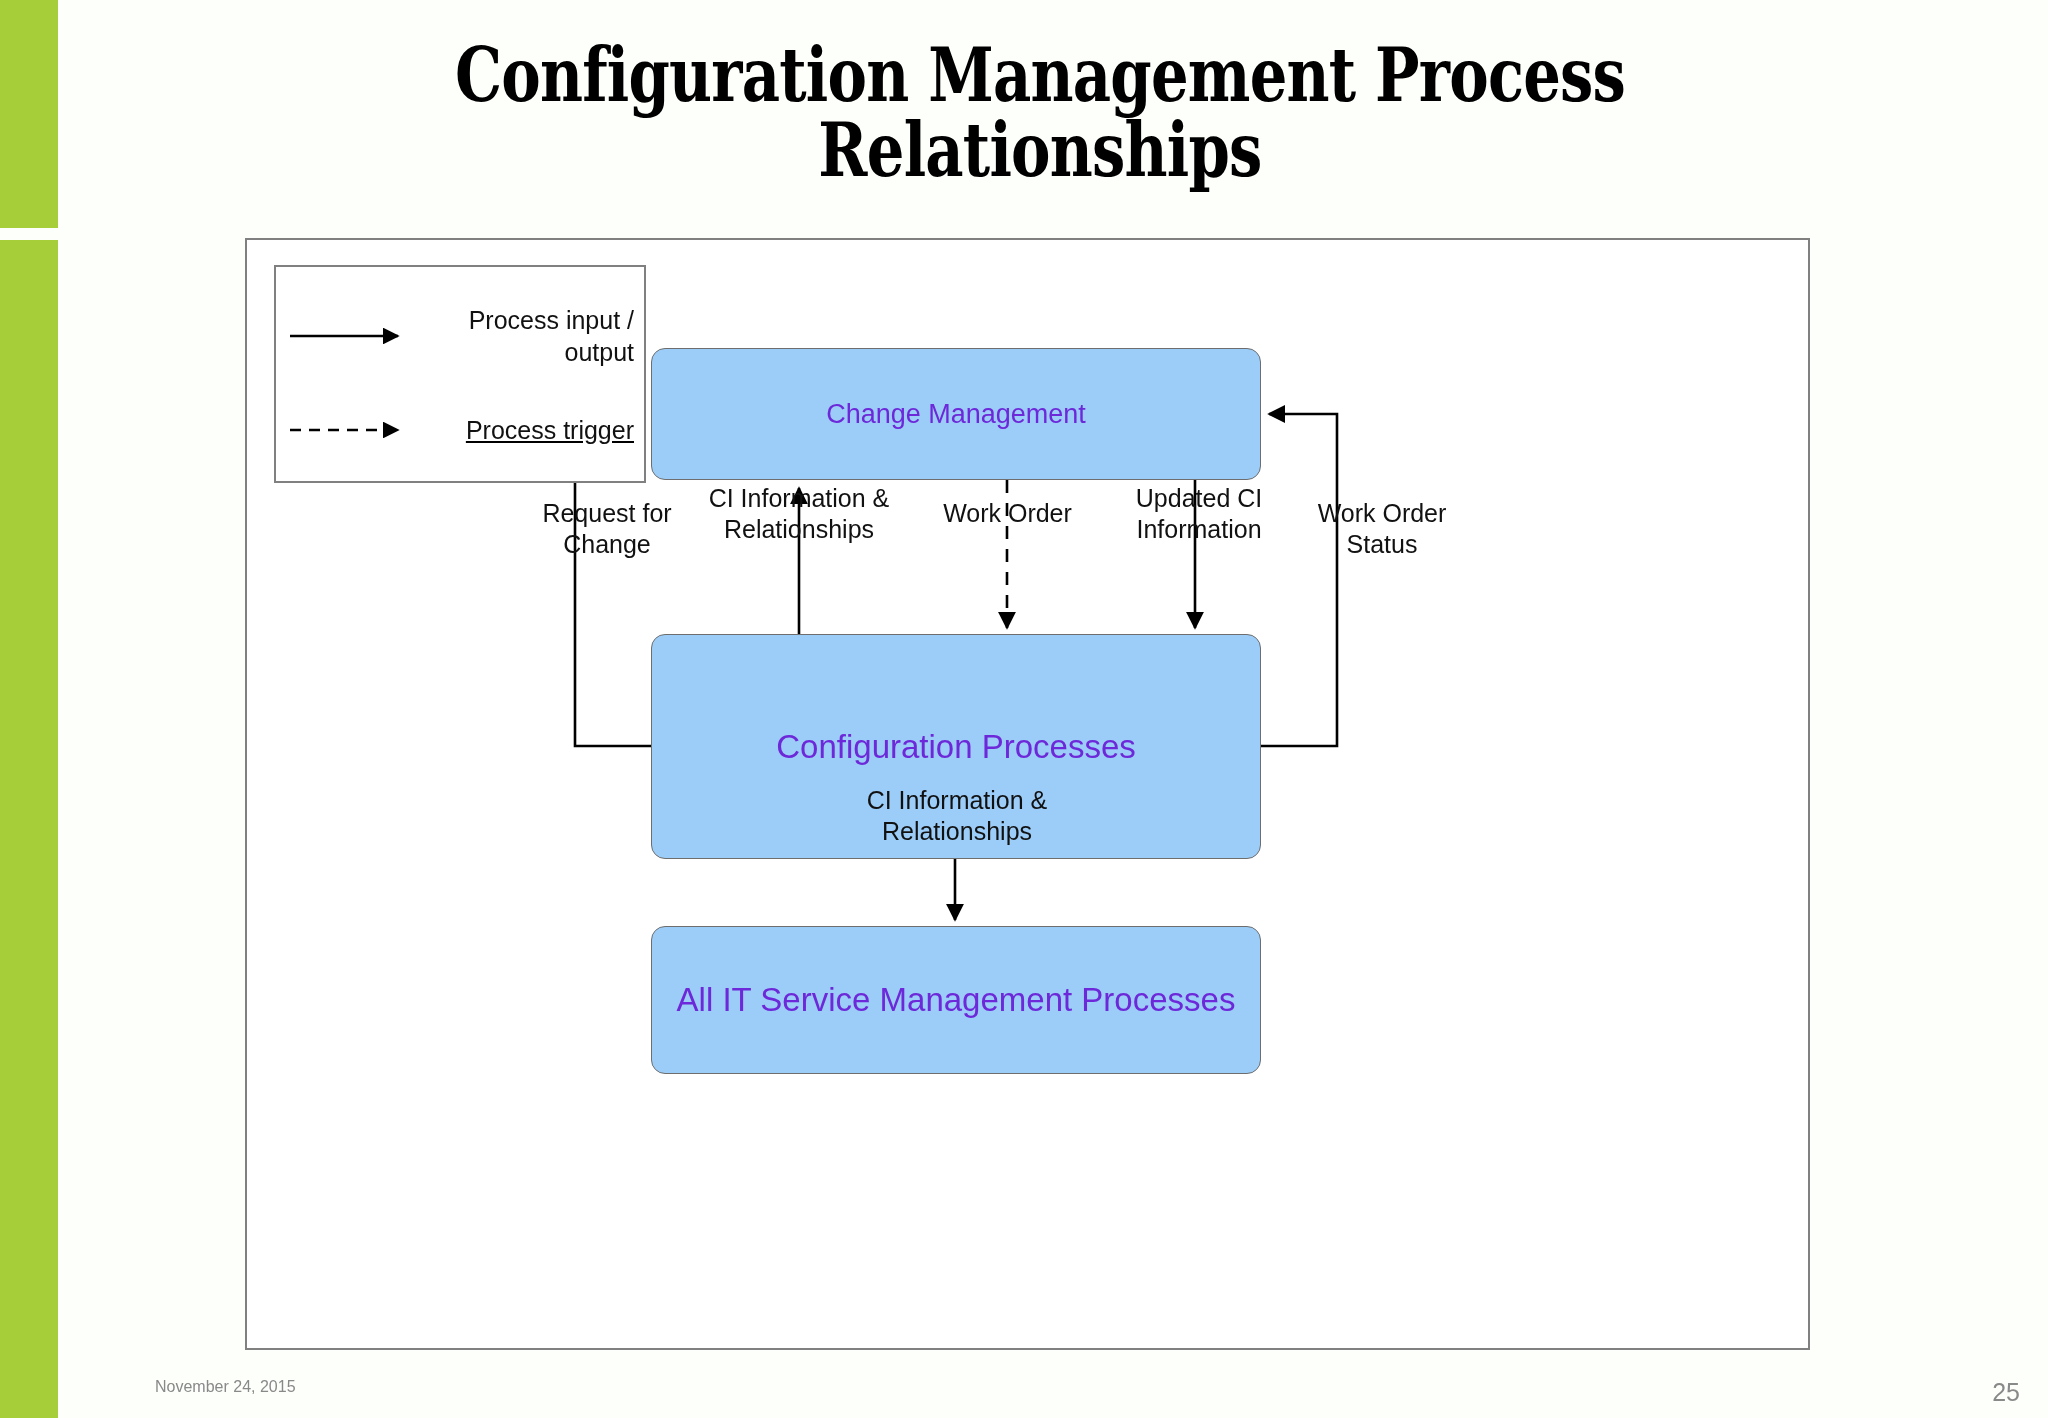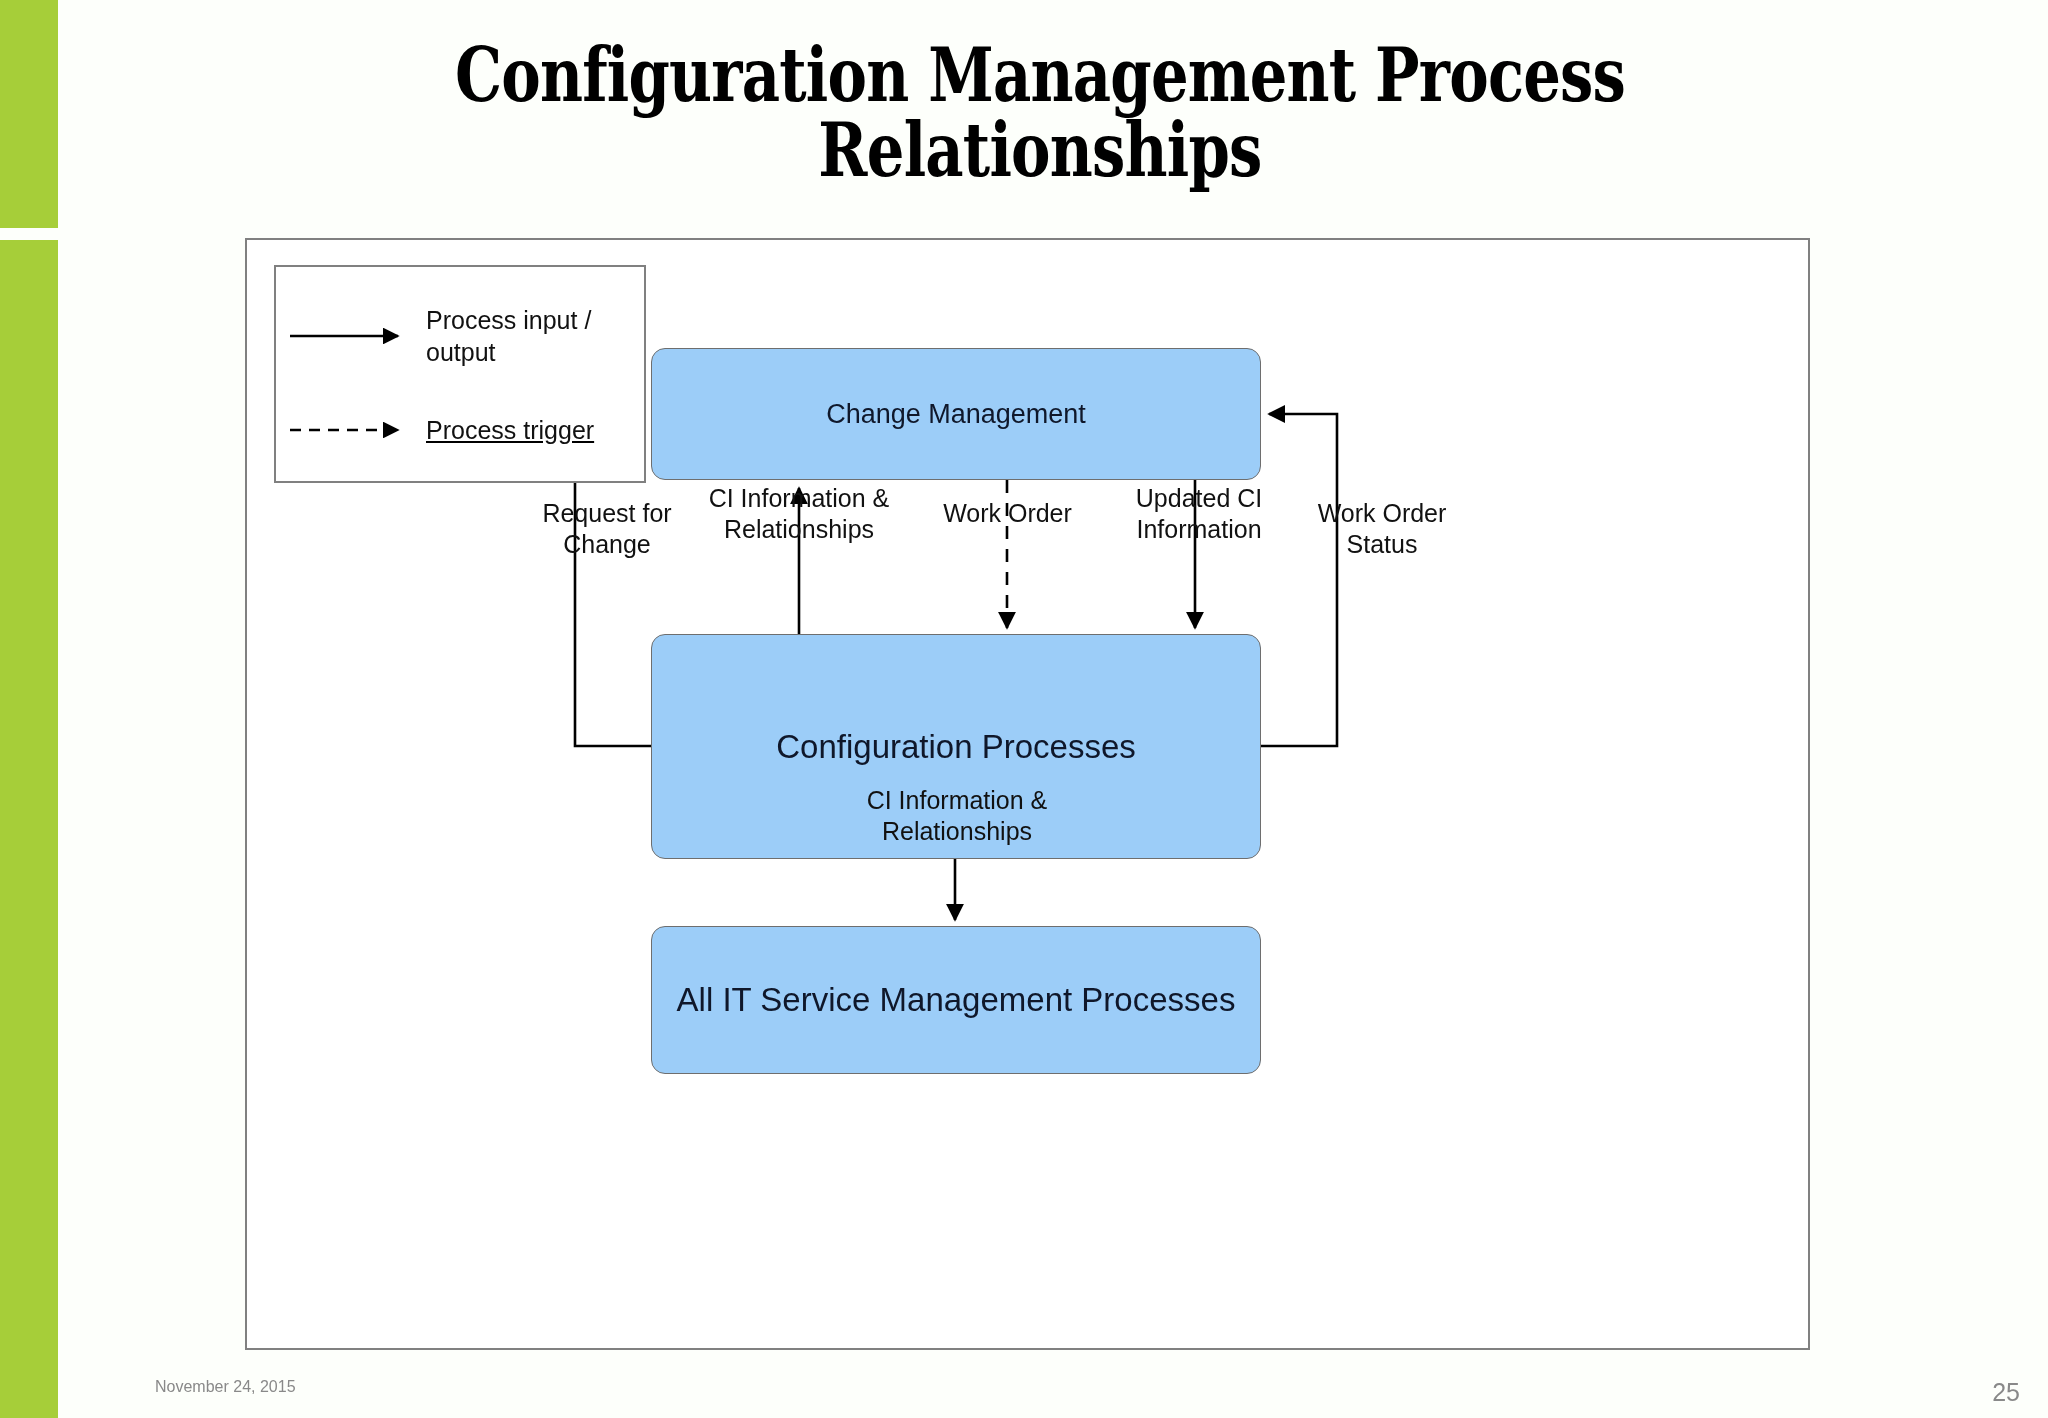--- a/index.html
+++ b/index.html
@@ -74,38 +74,38 @@
   #legend-row-1 { top: 132px; height: 62px; text-decoration: underline; }
   .legend-sample {
     width: 150px;
     flex: 0 0 150px;
     display: flex;
     align-items: center;
     justify-content: center;
   }
   .legend-label {
     flex: 1;
-    text-align: left;
+    text-align: right;
     font-size: 25px;
     color: #111111;
     line-height: 1.28;
     white-space: pre-line;
     padding-right: 10px;
   }
 
   
   .proc-box {
     position: absolute;
     background: #9ccdf8;
     border: 1.5px solid #6e6e6e;
     border-radius: 14px;
     display: flex;
     align-items: center;
     justify-content: center;
-    color: #0f172a;
+    color: #6d28d9;
     text-align: center;
   }
   #box-change-management {
     left: 404px; top: 108px; width: 610px; height: 132px;
     font-size: 27px;
   }
   #box-configuration-management {
     left: 404px; top: 394px; width: 610px; height: 225px;
     font-size: 33px;
   }

